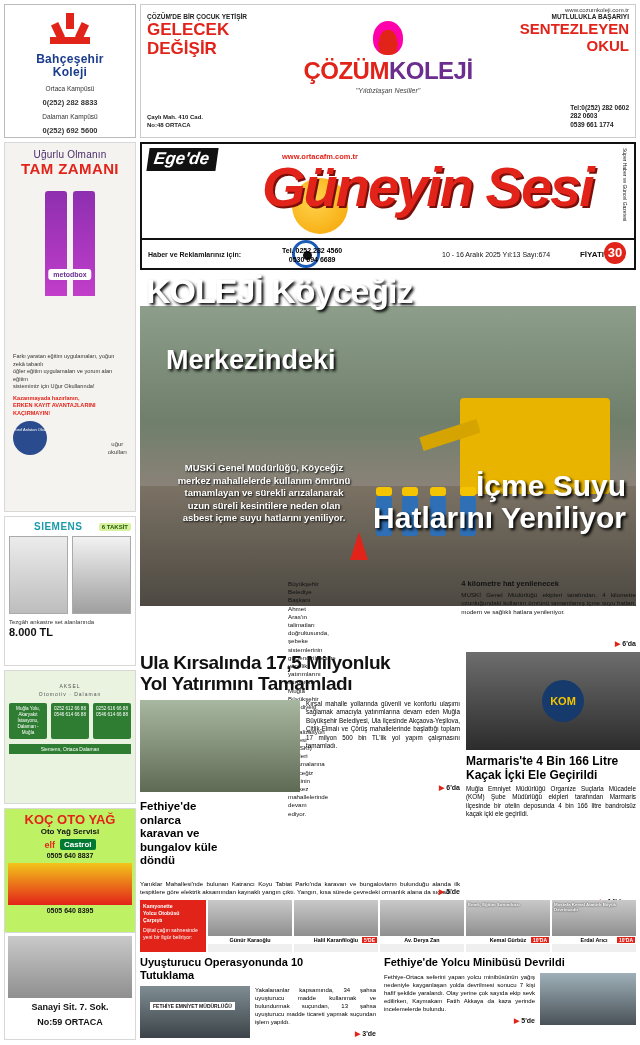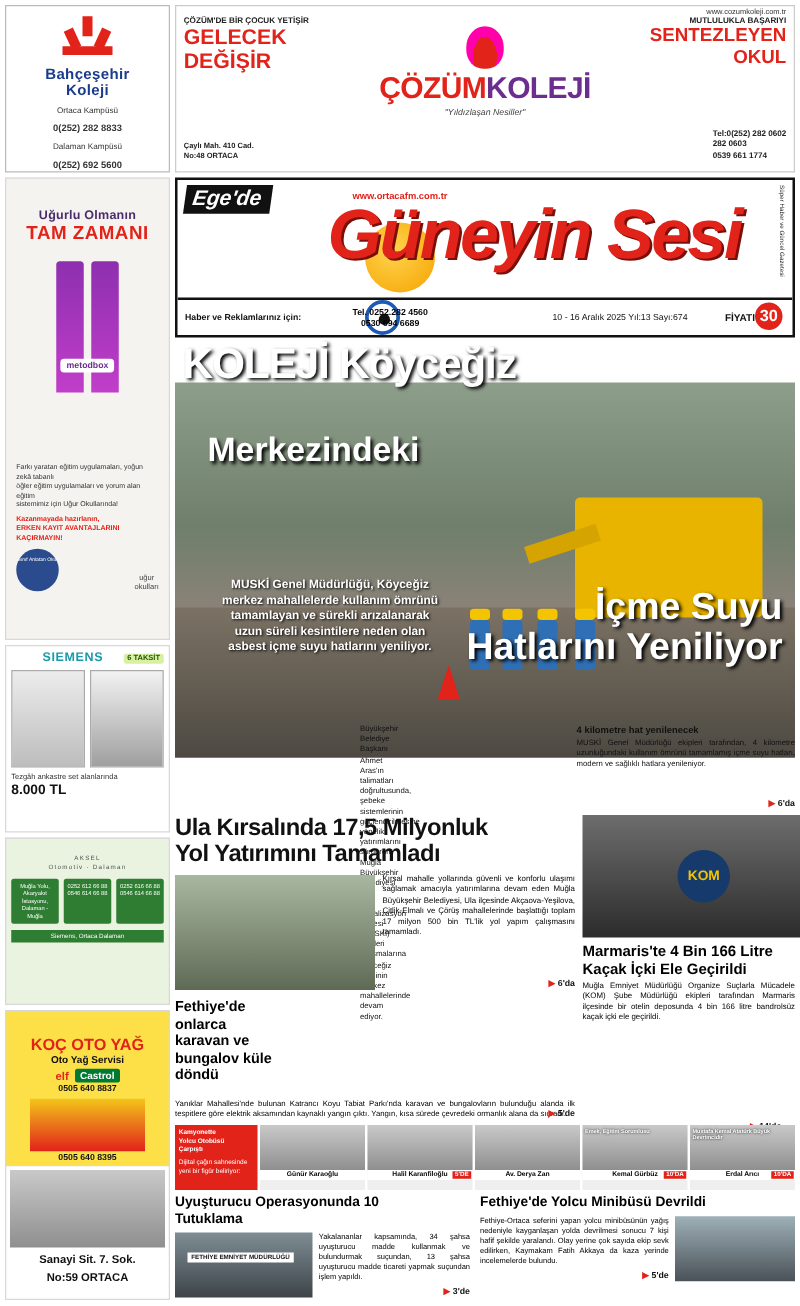--- a/index.html
+++ b/index.html
@@ -21,21 +21,21 @@
   
   .ad-bahcesehir { top:4px; height:134px; border:1px solid #bbb; padding:4px; text-align:center; }
   .bah-logo { width:40px; height:38px; margin:4px auto 2px; position:relative; }
   .bah-logo .d { position:absolute; background:#e2231a; }
   .bah-name { color:#1b3c8c; font-weight:bold; font-size:12px; line-height:13px; letter-spacing:.3px; }
   .bah-sub { font-size:6.5px; color:#333; margin-top:5px; line-height:9px; }
   .bah-sub b { font-size:7.5px; }
 
   
   .ad-ugurlu { top:142px; height:370px; background:#f5f3ef; padding:4px; text-align:center; }
-  .ug-t1 { font-size:10px; color:#4a2c6b; font-weight:bold; letter-spacing:.2px; margin-top:20px;}
+  .ug-t1 { font-size:10px; color:#4a2c6b; font-weight:normal; letter-spacing:.2px; margin-top:2px;}
   .ug-t2 { font-size:15px; color:#e2231a; font-weight:bold; letter-spacing:.4px; }
   .ug-art { height:170px; position:relative; margin-top:6px; }
   .ug-bars { position:absolute; left:50%; top:8px; transform:translateX(-50%); display:flex; gap:6px; }
   .ug-bar { width:22px; height:105px; background:linear-gradient(180deg,#8e2fb0,#c13ec9); border-radius:3px 3px 0 0; }
   .ug-badge { position:absolute; left:50%; top:86px; transform:translateX(-50%); background:#fff; border-radius:3px; padding:2px 5px; font-size:7px; color:#6b2d8e; font-weight:bold; }
   .ug-txt { font-size:5.6px; color:#333; line-height:7.5px; text-align:left; padding:0 4px; }
   .ug-red { color:#e2231a; font-weight:bold; }
   .ug-foot { display:flex; justify-content:space-between; align-items:flex-end; padding:4px; }
   .ug-seal { width:34px; height:34px; border-radius:50%; background:#2a4b8d; color:#fff; font-size:4px; line-height:6px; padding-top:6px; }
   .ug-logo { font-size:13px; color:#e2231a; font-weight:bold; }
@@ -54,21 +54,21 @@
 
   
   .ad-aksel { top:670px; height:134px; background:#e9f3e0; padding:4px; text-align:center; }
   .aks-logo { font-size:14px; color:#2f7d32; font-weight:bold; letter-spacing:1px; }
   .aks-logo span { display:block; font-size:5px; color:#555; letter-spacing:1px; font-weight:normal; }
   .aks-cols { display:flex; gap:4px; margin-top:6px; }
   .aks-col { flex:1; background:#2f7d32; color:#fff; font-size:4.6px; line-height:6px; padding:3px 2px; border-radius:2px; }
   .aks-bar { margin-top:5px; background:#2f7d32; color:#fff; font-size:5px; padding:2px; }
 
   
-  .ad-koc { top:808px; height:128px; background:#fde047; padding:19px; text-align:center; }
+  .ad-koc { top:808px; height:128px; background:#bef264; padding:3px; text-align:center; }
   .koc-t { font-size:13px; color:#e2231a; font-weight:bold; }
   .koc-t2 { font-size:8px; color:#111; font-weight:bold; }
   .koc-brands { display:flex; justify-content:center; gap:5px; margin-top:3px; align-items:center; }
   .bd { font-size:9px; font-weight:bold; }
   .bd.elf { color:#e2231a; }
   .bd.castrol { background:#007a33; color:#fff; padding:1px 4px; font-size:8px; border-radius:2px; }
   .koc-img { height:42px; background:linear-gradient(180deg,#f3c51a,#e2231a); margin-top:4px; position:relative; }
   .koc-ph { font-size:7px; font-weight:bold; color:#111; margin-top:2px; }
 
   

